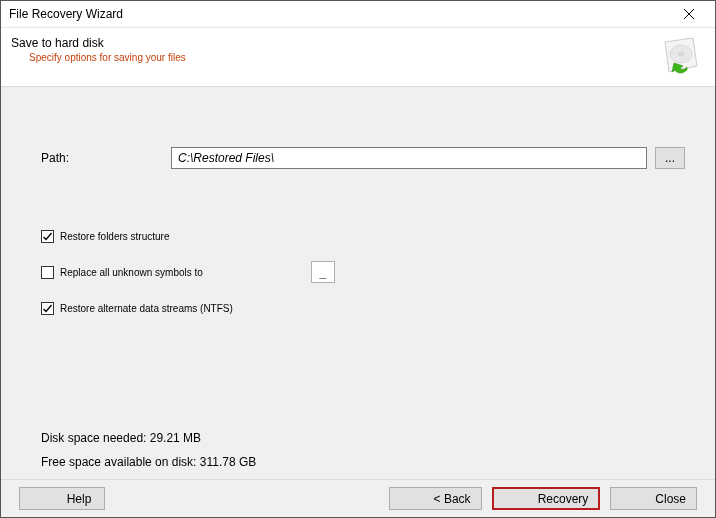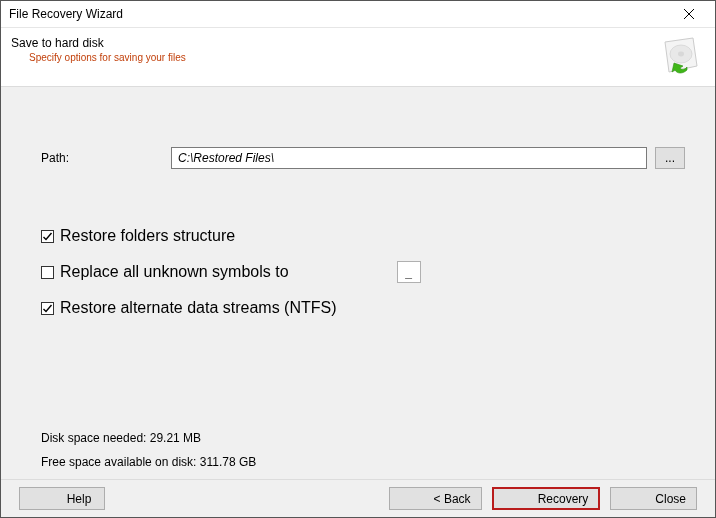--- a/index.html
+++ b/index.html
@@ -105,21 +105,21 @@
     border: 1px solid #333;
     background: #fff;
     margin-right: 6px;
     display: flex;
     align-items: center;
     justify-content: center;
     flex-shrink: 0;
   }
   .checkbox svg { width: 11px; height: 11px; display: none; }
   .checkbox.checked svg { display: block; }
-  .check-row .label { font-size: 16px; }
+  .check-row .label { font-size: 10px; }
   .symbol-input {
     width: 24px;
     height: 22px;
     border: 1px solid #b0b0b0;
     background: #fff;
     margin-left: 108px;
     text-align: center;
     color: #666;
     font-size: 12px;
     display: flex;

